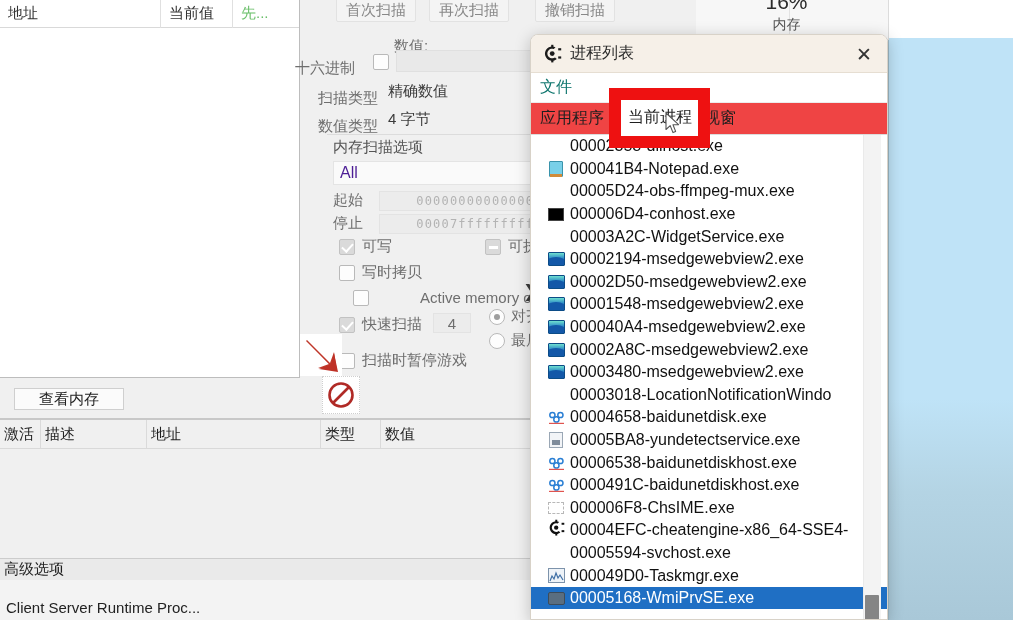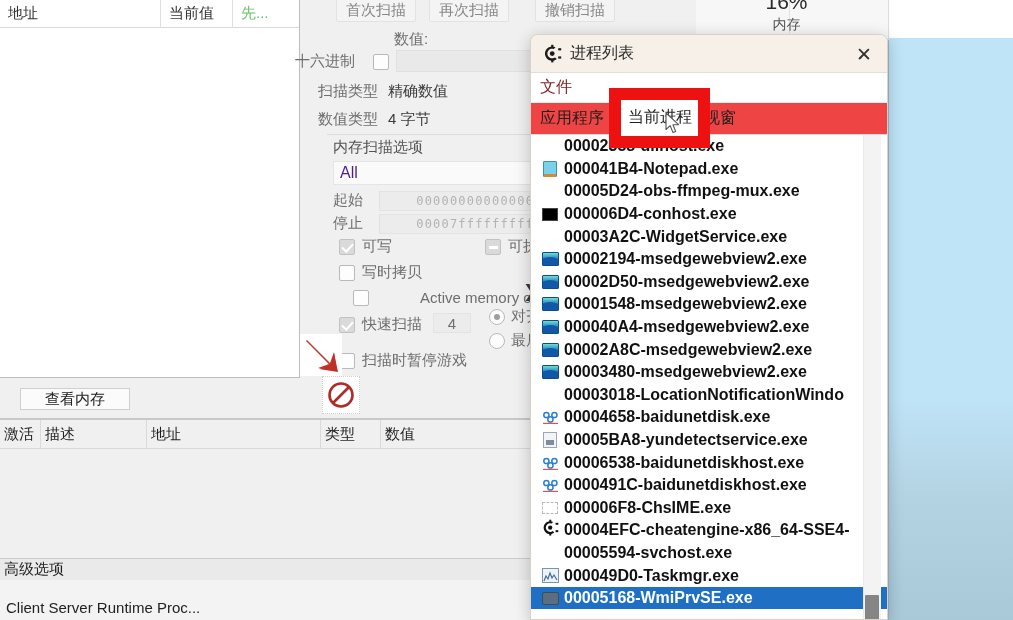--- a/index.html
+++ b/index.html
@@ -100,21 +100,21 @@
   .scanbtn {
     position:absolute; height:24px; background:#f4f4f4;
     border:1px solid #e2e2e2; border-radius:2px;
     font-size:15px; color:#888; display:flex; align-items:center;
     justify-content:center; padding:0 9px;
   }
   #btn-firstscan { left:36px; top:-2px; }
   #btn-nextscan  { left:129px; top:-2px; }
   #btn-undoscan  { left:235px; top:-2px; }
 
-  .lbl { position:absolute; font-size:15px; color:#6e6e6e; }
+  .lbl { position:absolute; font-size:15px; color:#6e6e6e;margin-top:7px; }
   .lbl-dark { position:absolute; font-size:15px; color:#3b3b3b; }
 
   #lbl-value { left:94px; top:30px; }
   #lbl-hex   { left:-5px; top:52px; }
   #cb-hex {
     position:absolute; left:73px; top:54px; width:16px; height:16px;
     border:1px solid #b9b9b9; background:#fdfdfd; border-radius:2px;
   }
   #valbox {
     position:absolute; left:96px; top:50px; width:230px; height:22px;
@@ -186,21 +186,21 @@
   }
   
   #stop-icon {
     position:absolute; left:322px; top:376px; width:38px; height:38px;
     background:#ffffff; border:1px dotted #cfcfcf;
     display:flex; align-items:center; justify-content:center;
   }
 
   
   #btn-viewmem {
-    position:absolute; left:20px; top:388px; width:110px; height:22px;
+    position:absolute; left:14px; top:388px; width:110px; height:22px;
     background:#fbfbfb; border:1px solid #cfcfcf;
     display:flex; align-items:center; justify-content:center;
     font-size:15px; color:#222;
   }
   #ce-sep {
     position:absolute; left:0; top:418px; width:696px; height:2px;
     background:#c8c8c8;
   }
 
   
@@ -250,21 +250,21 @@
   }
   #proc-close {
     position:absolute; right:0; top:0; width:46px; height:38px;
     display:flex; align-items:center; justify-content:center;
     font-size:19px; color:#333;
   }
   #proc-menubar {
     height:30px; background:#ffffff; border-bottom:1px solid #ececec;
     display:flex; align-items:center;
   }
-  #proc-menubar .mi { font-size:16px; color:#7f1d1d; padding:0 6px 0 9px; }
+  #proc-menubar .mi { font-size:16px; color:#0f766e; padding:0 6px 0 9px; }
 
   #proc-tabs {
     height:32px; background:#ef4444; border-bottom:1px solid #dcdcdc;
     display:flex; align-items:stretch; position:relative;
   }
   #proc-tabs .tab {
     display:flex; align-items:center; padding:0 9px;
     font-size:16px; color:#1f1f1f; white-space:nowrap;
   }
   #proc-tabs .tab.active { background:#ffffff; }
@@ -284,23 +284,22 @@
     font-size:16px; color:#1f1f1f; white-space:nowrap;
   }
   #tab-cursor { position:absolute; left:665px; top:112px; z-index:42; }
 
   
   #proc-list {
     position:absolute; left:0; top:100px; width:358px; height:486px;
     background:#ffffff; overflow:hidden;
   }
   #proc-list .pitem {
-    height:22.6px; display:flex; align-items:center; padding-left:10px;
+    height:22.6px; display:flex; align-items:center; padding-left:16px;
     white-space:nowrap;
-    font-weight:bold;
   }
   #proc-list .pitem .picon {
     width:18px; height:18px; margin-right:5px; flex:none;
     display:flex; align-items:center; justify-content:center;
   }
   #proc-list .pitem .pname {
     font-size:16px; color:#111; overflow:hidden;
   }
   #proc-list .pitem.selected { background:#1f6fc4; }
   #proc-list .pitem.selected .pname { color:#ffffff; }

